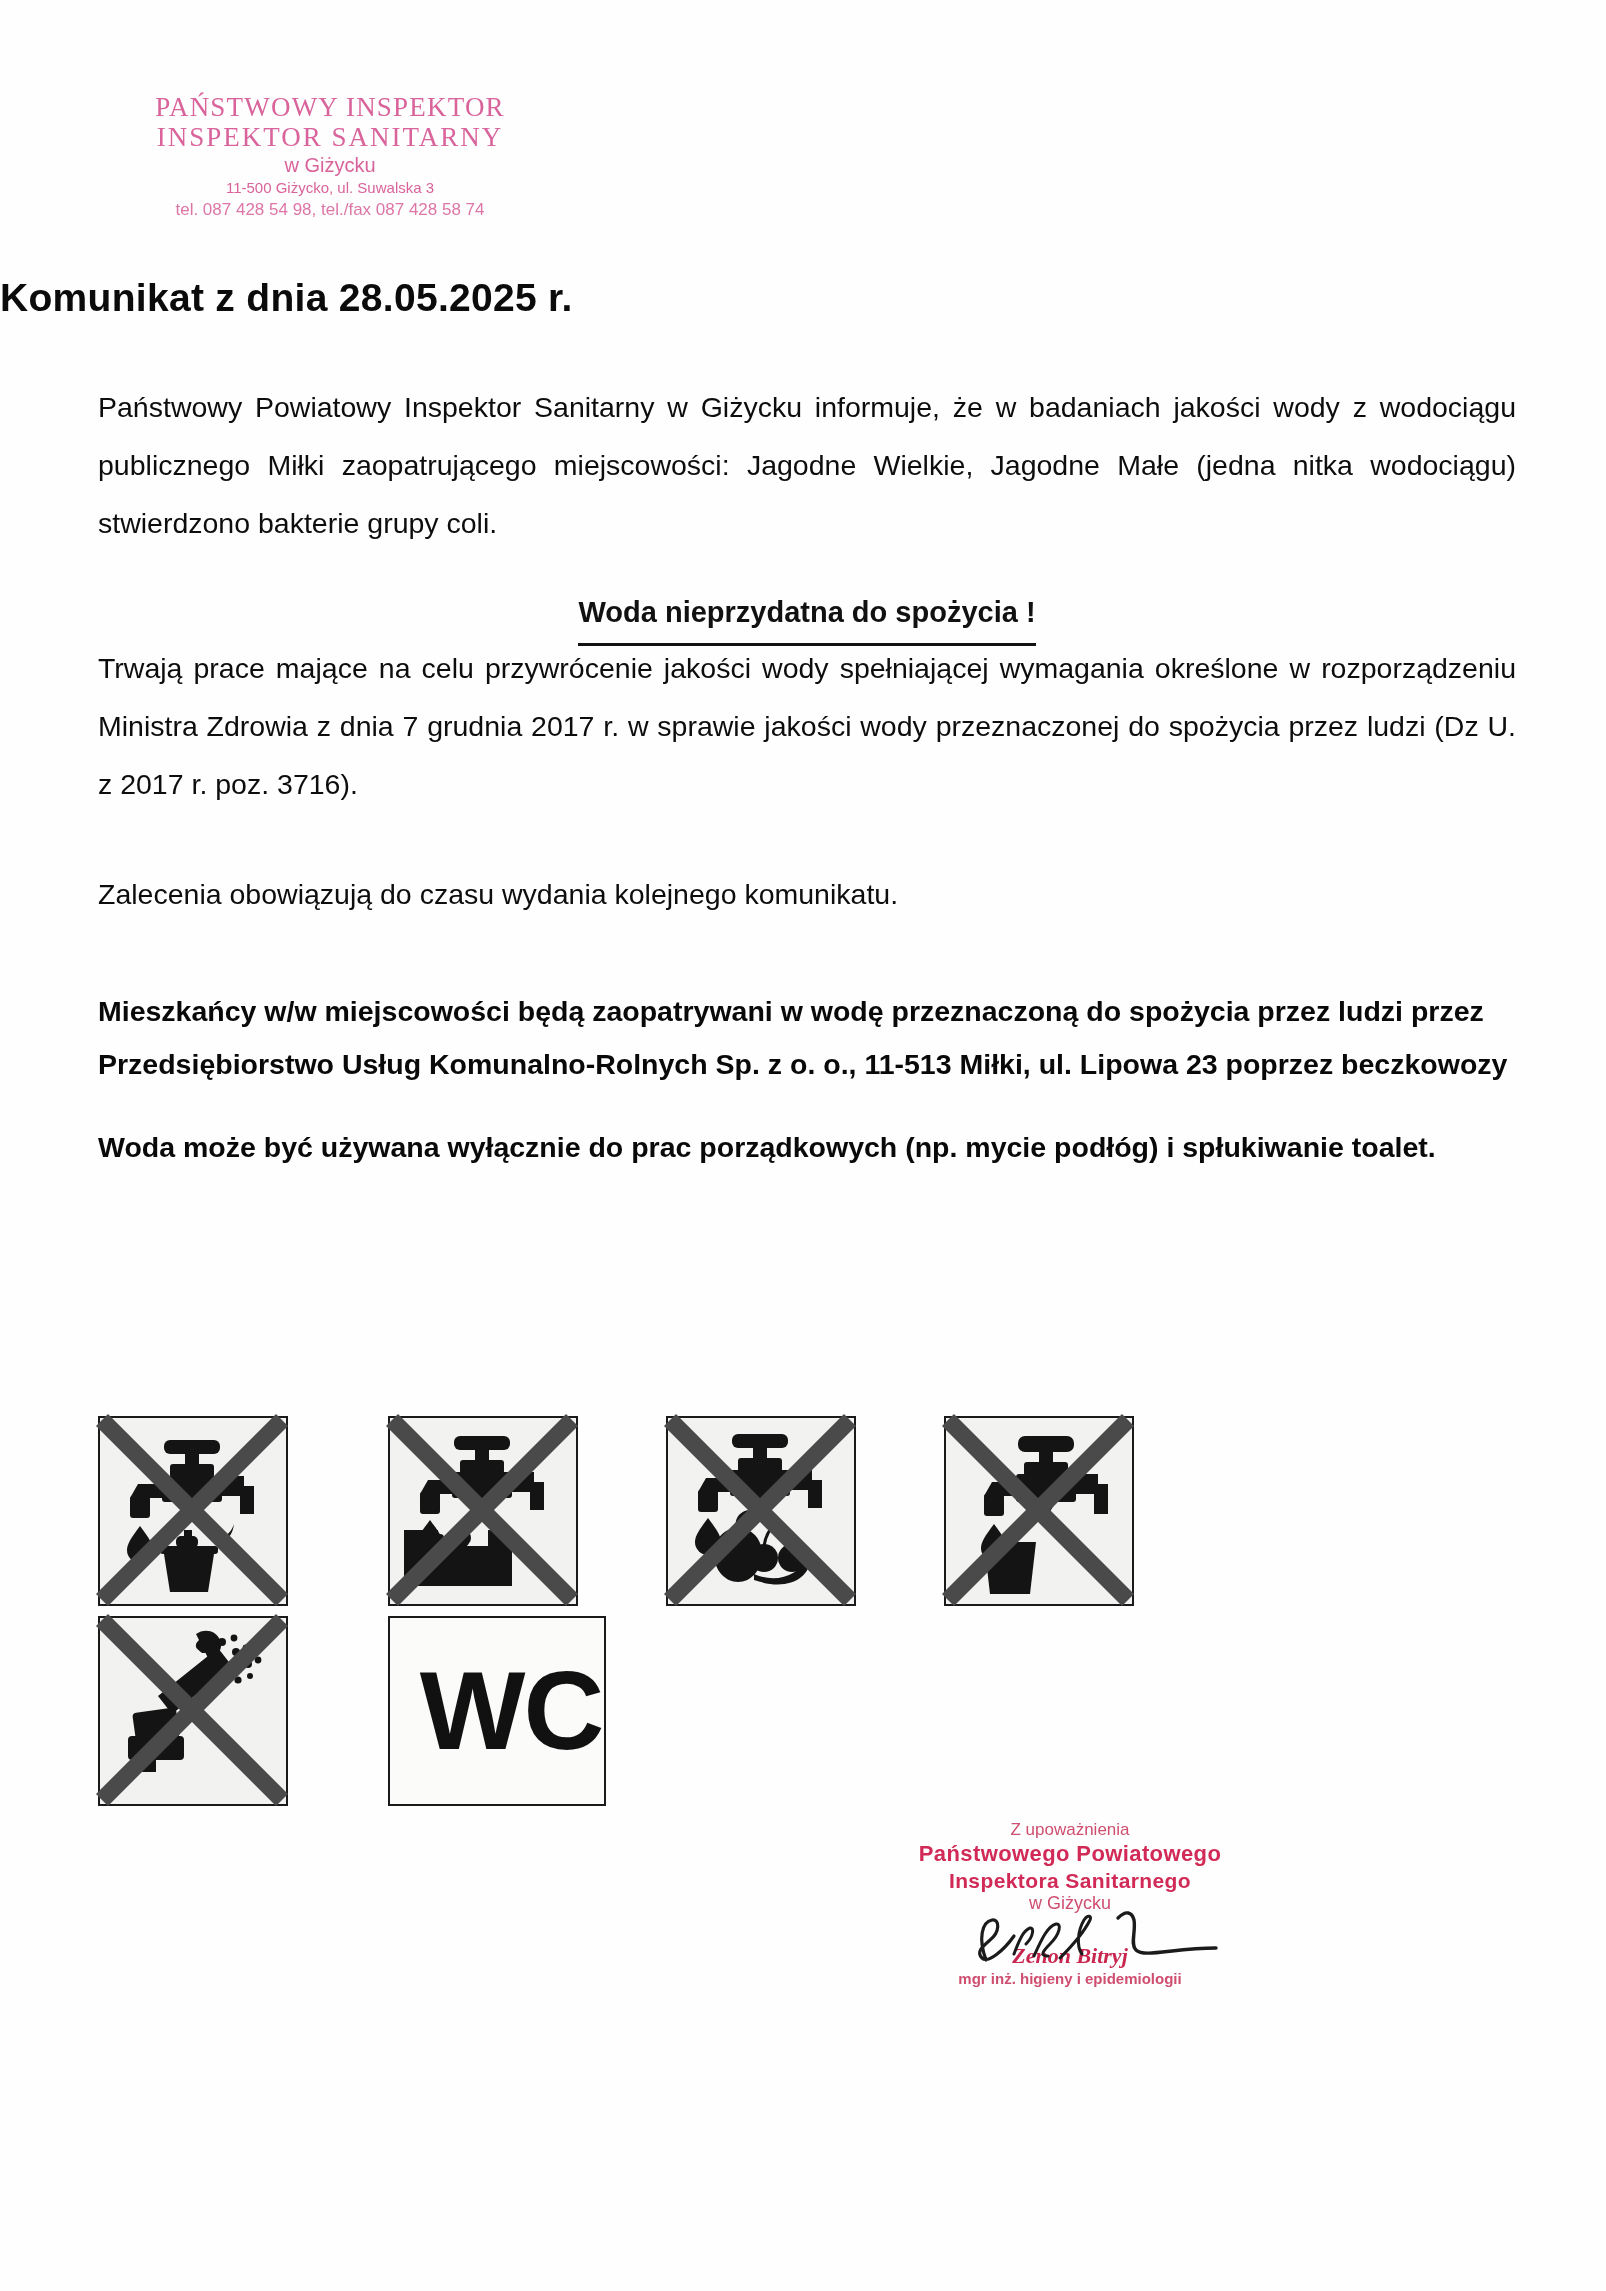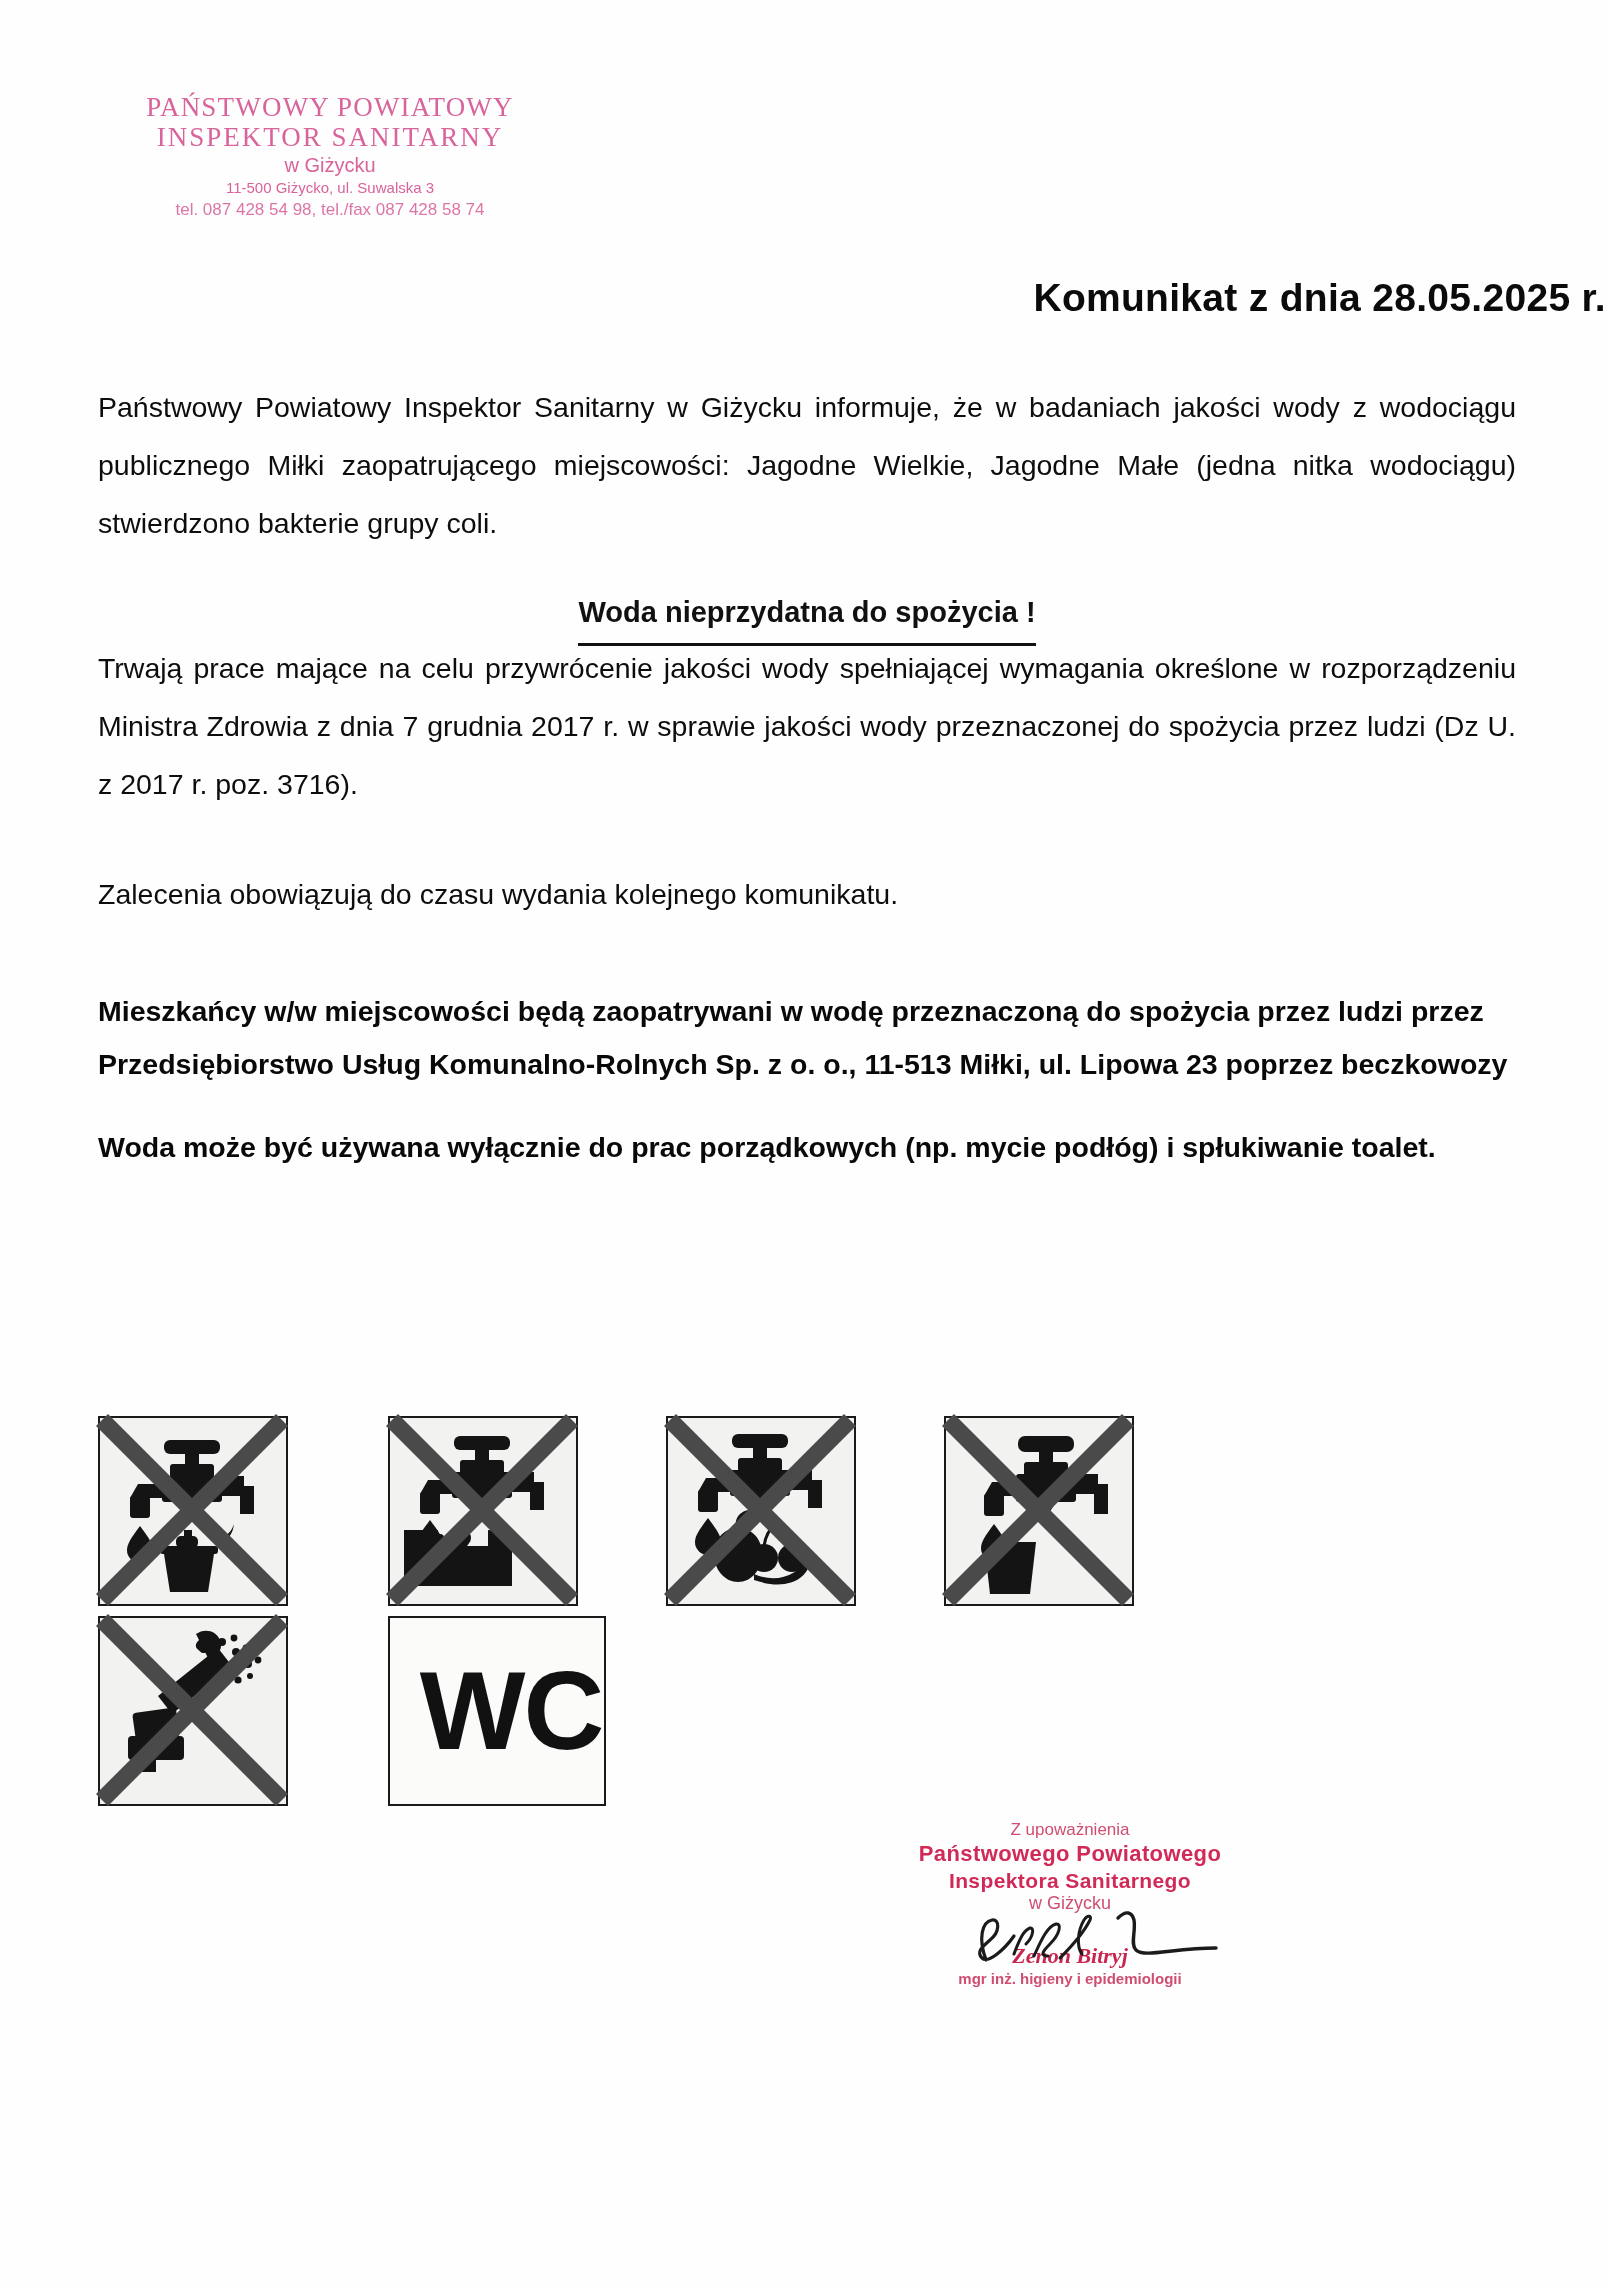--- a/index.html
+++ b/index.html
@@ -52,21 +52,21 @@
     color: #dd76a6;
     margin-top: 3px;
   }
 
   
   .doc-title {
     position: absolute;
     left: 0;
     top: 276px;
     width: 1606px;
-    text-align: right;
+    text-align: left;
     font-size: 39px;
     font-weight: bold;
     letter-spacing: 0.3px;
     color: #0b0b0b;
   }
 
   
   .body-wrap {
     position: absolute;
     left: 98px;
@@ -187,21 +187,21 @@
     width: 310px;
     height: 80px;
   }
 </style>
 </head>
 <body>
 
 <div class="page">
 
   <div class="office-stamp">
-    <div class="line1">PAŃSTWOWY POWIATOWY</div>
+    <div class="line1">PAŃSTWOWY INSPEKTOR</div>
     <div class="line2">INSPEKTOR  SANITARNY</div>
     <div class="line3">w Giżycku</div>
     <div class="line4">11-500 Giżycko, ul. Suwalska 3</div>
     <div class="line5">tel. 087 428 54 98, tel./fax 087 428 58 74</div>
   </div>
 
   <div class="doc-title">Komunikat z dnia 28.05.2025 r.</div>
 
   <div class="body-wrap">
 

